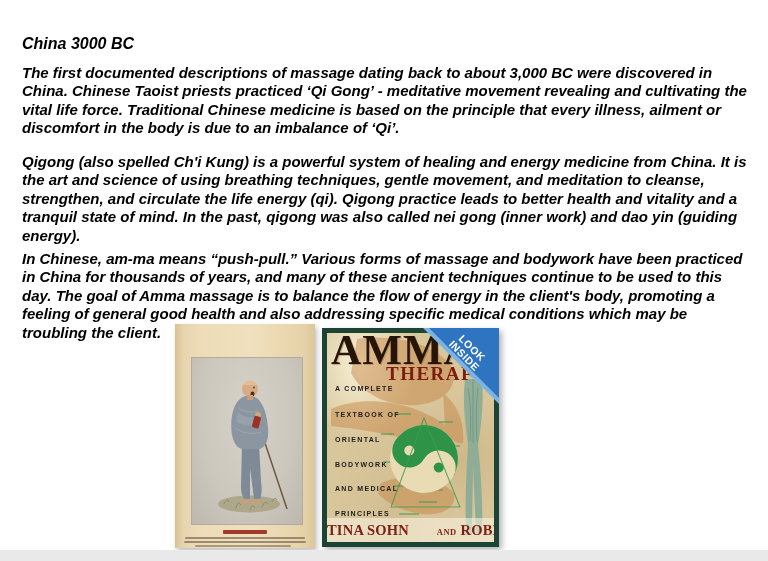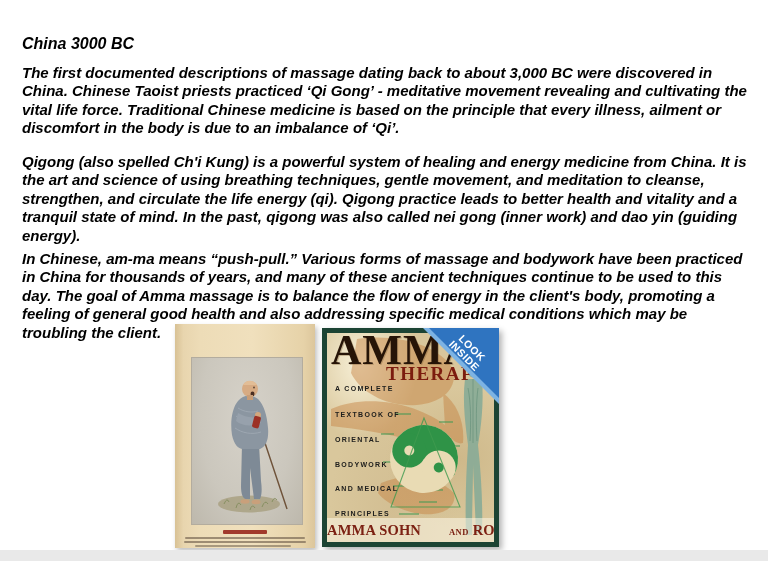--- a/index.html
+++ b/index.html
@@ -209,21 +209,21 @@
       <div class="book-subtitle">THERAPY</div>
 
       <div class="tagline" style="top:52px">A COMPLETE</div>
       <div class="tagline" style="top:78px">TEXTBOOK OF</div>
       <div class="tagline" style="top:103px">ORIENTAL</div>
       <div class="tagline" style="top:128px">BODYWORK</div>
       <div class="tagline" style="top:152px">AND MEDICAL</div>
       <div class="tagline" style="top:177px">PRINCIPLES</div>
 
       <div class="authors-strip"></div>
-      <div class="book-authors"><span>AMMA SOHN</span> <span class="and">AND</span> <span>ROBERT SOHN</span></div>
+      <div class="book-authors"><span>TINA SOHN</span> <span class="and">AND</span> <span>ROBERT SOHN</span></div>
     </div>
 
     <div class="badge-light"></div>
     <div class="badge-dark"></div>
     <div class="badge-text">
       <div>LOOK</div>
       <div>INSIDE</div>
     </div>
   </div>
 

